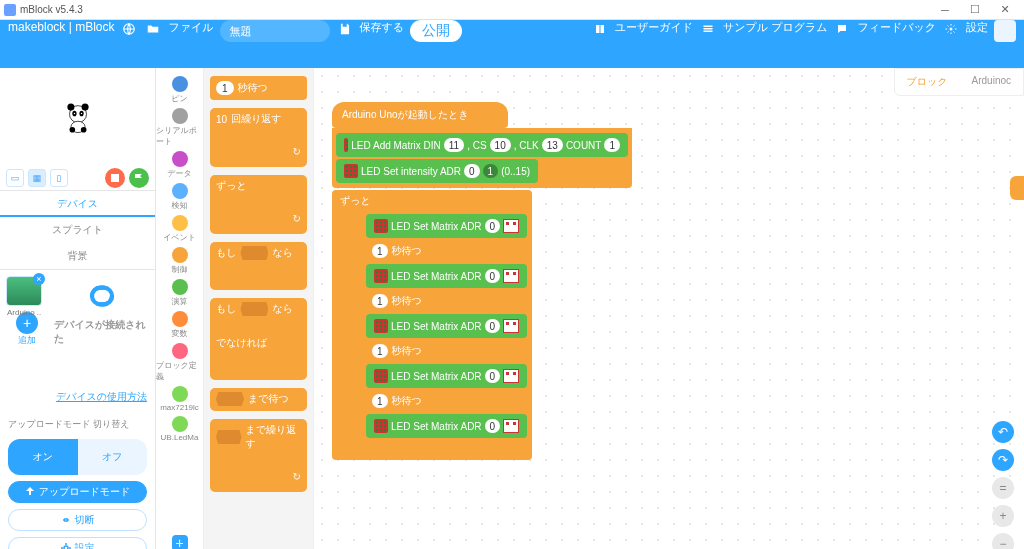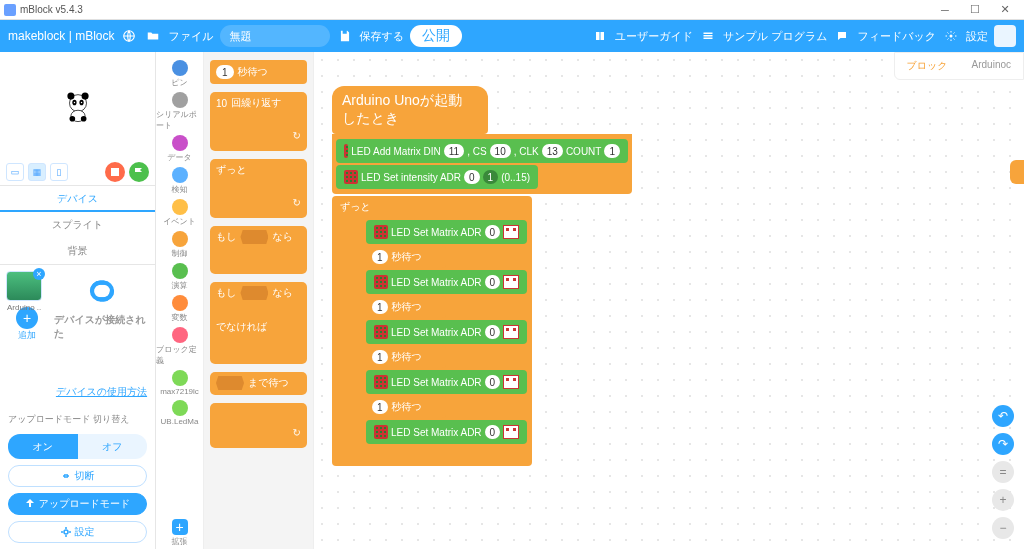--- a/index.html
+++ b/index.html
@@ -5,21 +5,21 @@
   * { box-sizing: border-box; margin: 0; padding: 0; font-family: "Hiragino Sans", "Meiryo", sans-serif; }
   body { width: 1024px; height: 549px; background: #f7f7f7; overflow: hidden; font-size: 11px; color: #333; }
 
   
   .titlebar { height: 20px; background: #fff; display: flex; align-items: center; padding: 0 4px; font-size: 10px; color: #555; border-bottom: 1px solid #e0e0e0; }
   .titlebar .icon { width: 12px; height: 12px; background: #6aa0ff; border-radius: 2px; margin-right: 4px; display:inline-block; }
   .titlebar .spacer { flex:1; }
   .winctl { width:30px; text-align:center; font-size:11px; color:#666; }
 
   
-  .topbar { height: 32px; background: #2ea6ff; display: flex; align-items: center; padding: 0 8px; color: #fff; gap: 6px; font-size: 11px; }
+  .topbar { height: 48px; background: #2ea6ff; display: flex; padding: 0 8px; color: #fff; gap: 6px; font-size: 11px; }
   .brand { font-size: 12px; font-weight: 500; white-space: nowrap; }
   .tb-ico { width: 18px; height: 18px; display:flex; align-items:center; justify-content:center; }
   .tb-pill { background: rgba(255,255,255,.18); border-radius: 12px; height: 22px; display:flex; align-items:center; padding: 0 18px 0 10px; font-size:11px; min-width: 110px; }
   .tb-btn-white { background:#fff; color:#2ea6ff; border-radius:12px; height:22px; padding: 0 12px; display:flex; align-items:center; font-size:14px; }
   .tb-link { font-size: 11px; white-space: nowrap; }
   .tb-link svg, .tb-ico svg { display:block; }
   .avatar { width: 22px; height: 22px; border-radius:4px; background:#eaf5ff; }
 
   
   .main { display:flex; height: calc(549px - 20px - 32px); }
@@ -44,21 +44,21 @@
   .addbtn { width:22px; height:22px; border-radius:50%; background:#2ea6ff; color:#fff; display:flex; align-items:center; justify-content:center; font-size:14px; margin:6px auto 0;}
   .addlabel { text-align:center; font-size:9px; color:#2ea6ff; margin-bottom:4px;}
 
   .connect { display:flex; flex-direction:column; align-items:center; padding:8px 6px; gap:4px; }
   .link-ico { width:50px; height:36px; }
   .connect .tiny { font-size:10px; color:#999;font-weight:bold; }
   .connect a { font-size:10px; color:#2ea6ff; text-decoration:underline;margin-top:40px; }
 
   .bottom-btns { padding:6px 8px; display:flex; flex-direction:column; gap:6px; margin-top:auto; }
   .uplabel { font-size:9px; color:#888; text-align:left; margin-bottom:2px; }
-  .seg { display:flex; background:#eaf5ff; border-radius:12px; overflow:hidden; height:25px; }
+  .seg { display:flex; background:#eaf5ff; border-radius:12px; overflow:hidden; height:36px; }
   .seg span { flex:1; display:flex; align-items:center; justify-content:center; font-size:10px; color:#2ea6ff; }
   .seg span.on { background:#2ea6ff; color:#fff; }
   .pillbtn { border:1px solid #bfe0ff; color:#2ea6ff; border-radius:12px; height:22px; display:flex; align-items:center; justify-content:center; font-size:10px; gap:4px; background:#fff;}
   .pillbtn.fill { background:#2ea6ff; color:#fff; border-color:#2ea6ff; }
 
   
   .catcol { width:48px; background:#fff; border-right:1px solid #eee; display:flex; flex-direction:column; align-items:center; padding-top:6px; gap:4px;}
   .cat { display:flex; flex-direction:column; align-items:center; gap:1px; font-size:8px; color:#888; width:100%; padding:2px 0;}
   .cat .dot { width:16px; height:16px; border-radius:50%; }
   .cat.ext .dot { border-radius:4px; background:#2ea6ff; color:#fff; display:flex; align-items:center; justify-content:center; font-size:14px; }
@@ -80,21 +80,21 @@
   .ws-tabs { position:absolute; top:0; right:0; display:flex; background:#fff; border:1px solid #eee; border-radius:0 0 0 6px; overflow:hidden;}
   .ws-tabs span { padding:6px 12px; font-size:10px; color:#999;}
   .ws-tabs span.active { color:#f7a43b; font-weight:500;text-align:center; }
   .ws-tag { position:absolute; right:0; top:108px; width:14px; height:24px; background:#f7a43b; border-radius:6px 0 0 6px;}
   .ws-ctl { position:absolute; right:10px; bottom:10px; display:flex; flex-direction:column; gap:6px; }
   .ws-ctl .c { width:22px; height:22px; border-radius:50%; background:#2ea6ff; color:#fff; display:flex; align-items:center; justify-content:center; font-size:12px;}
   .ws-ctl .c.gray { background:#e8e8e8; color:#888; }
 
   
   .script { position:absolute; left:18px; top:34px; }
-  .hat { background:#f7a43b; border-radius:12px 12px 4px 4px; padding:6px 12px 6px 10px; color:#fff; font-size:14px; width:156px;}
+  .hat { background:#f7a43b; border-radius:12px 12px 4px 4px; padding:6px 12px 6px 10px; color:#fff; font-size:10px; width:176px;}
   .green { background:#59bf4f; color:#fff; border-radius:4px; padding:5px 8px; font-size:10px; display:flex; align-items:center; gap:3px; margin:2px 0; white-space:nowrap; }
   .green .mx { width:14px; height:14px; background:#2e7d2e; display:inline-block; border-radius:2px; background-image:linear-gradient(#c33 50%, transparent 50%), linear-gradient(90deg,#c33 50%, transparent 50%); background-size:4px 4px; }
   .green .ov { background:#fff; color:#333; border-radius:8px; padding:0 5px; height:14px; display:inline-flex; align-items:center; font-size:10px;}
   .green .ov.dark { background:#3a893a; color:#fff; }
   .green .face { width:16px; height:14px; background:#fff; border:1px solid #c33; display:inline-block; position:relative;}
   .green .face::before { content:""; position:absolute; left:2px; top:2px; width:3px; height:3px; background:#c33;}
   .green .face::after { content:""; position:absolute; right:2px; top:2px; width:3px; height:3px; background:#c33;}
   .forever-wrap { background:#f7a43b; border-radius:4px; padding:4px 4px 20px 4px; margin-top:2px; width:200px;}
   .forever-wrap .fh { color:#fff; font-size:10px; padding:0 4px 4px;}
   .forever-inner { background:transparent; padding-left:20px; border-left:14px solid #f7a43b; margin-left:-4px;}
@@ -229,31 +229,31 @@
         <a>デバイスの使用方法</a>
       </div>
     </div>
 
     <div class="bottom-btns">
       <div class="uplabel">アップロードモード 切り替え</div>
       <div class="seg">
         <span class="on">オン</span>
         <span>オフ</span>
       </div>
+      <div class="pillbtn fill">
+        <svg width="10" height="10" viewBox="0 0 10 10" fill="#fff">
+            <path d="M5 0l4 4H6v4H4V4H1z"></path>
+          </svg>
+        <span>アップロードモード</span>
+      </div>
       <div class="pillbtn">
         <svg width="10" height="10" viewBox="0 0 10 10" fill="none" stroke="#2ea6ff" stroke-width="1.5">
             <path d="M2 5h2M6 5h2M4 3v4M6 3v4"></path>
           </svg>
         <span>切断</span>
-      </div>
-      <div class="pillbtn fill">
-        <svg width="10" height="10" viewBox="0 0 10 10" fill="#fff">
-            <path d="M5 0l4 4H6v4H4V4H1z"></path>
-          </svg>
-        <span>アップロードモード</span>
       </div>
       <div class="pillbtn">
         <svg width="10" height="10" viewBox="0 0 10 10" fill="none" stroke="#2ea6ff" stroke-width="1.5">
             <circle cx="5" cy="5" r="2"></circle>
             <path d="M5 0v2M5 8v2M0 5h2M8 5h2"></path>
           </svg>
         <span>設定</span>
       </div>
     </div>
   </div>
@@ -360,20 +360,24 @@
     </div>
 
     <div class="cshape" style="padding-bottom:5px">
       <div class="hdr">
         <span class="hex"></span>
         <span>まで待つ</span>
       </div>
     </div>
 
     <div class="cshape">
+      <div class="hdr">
+        <span class="hex"></span>
+        <span>まで繰り返す</span>
+      </div>
       <div class="arm"></div>
       <div class="refresh">↻</div>
     </div>
   </div>
 
   <div class="workspace">
     <div class="ws-tabs">
       <span class="active">ブロック</span>
       <span>Arduinoc</span>
     </div>

